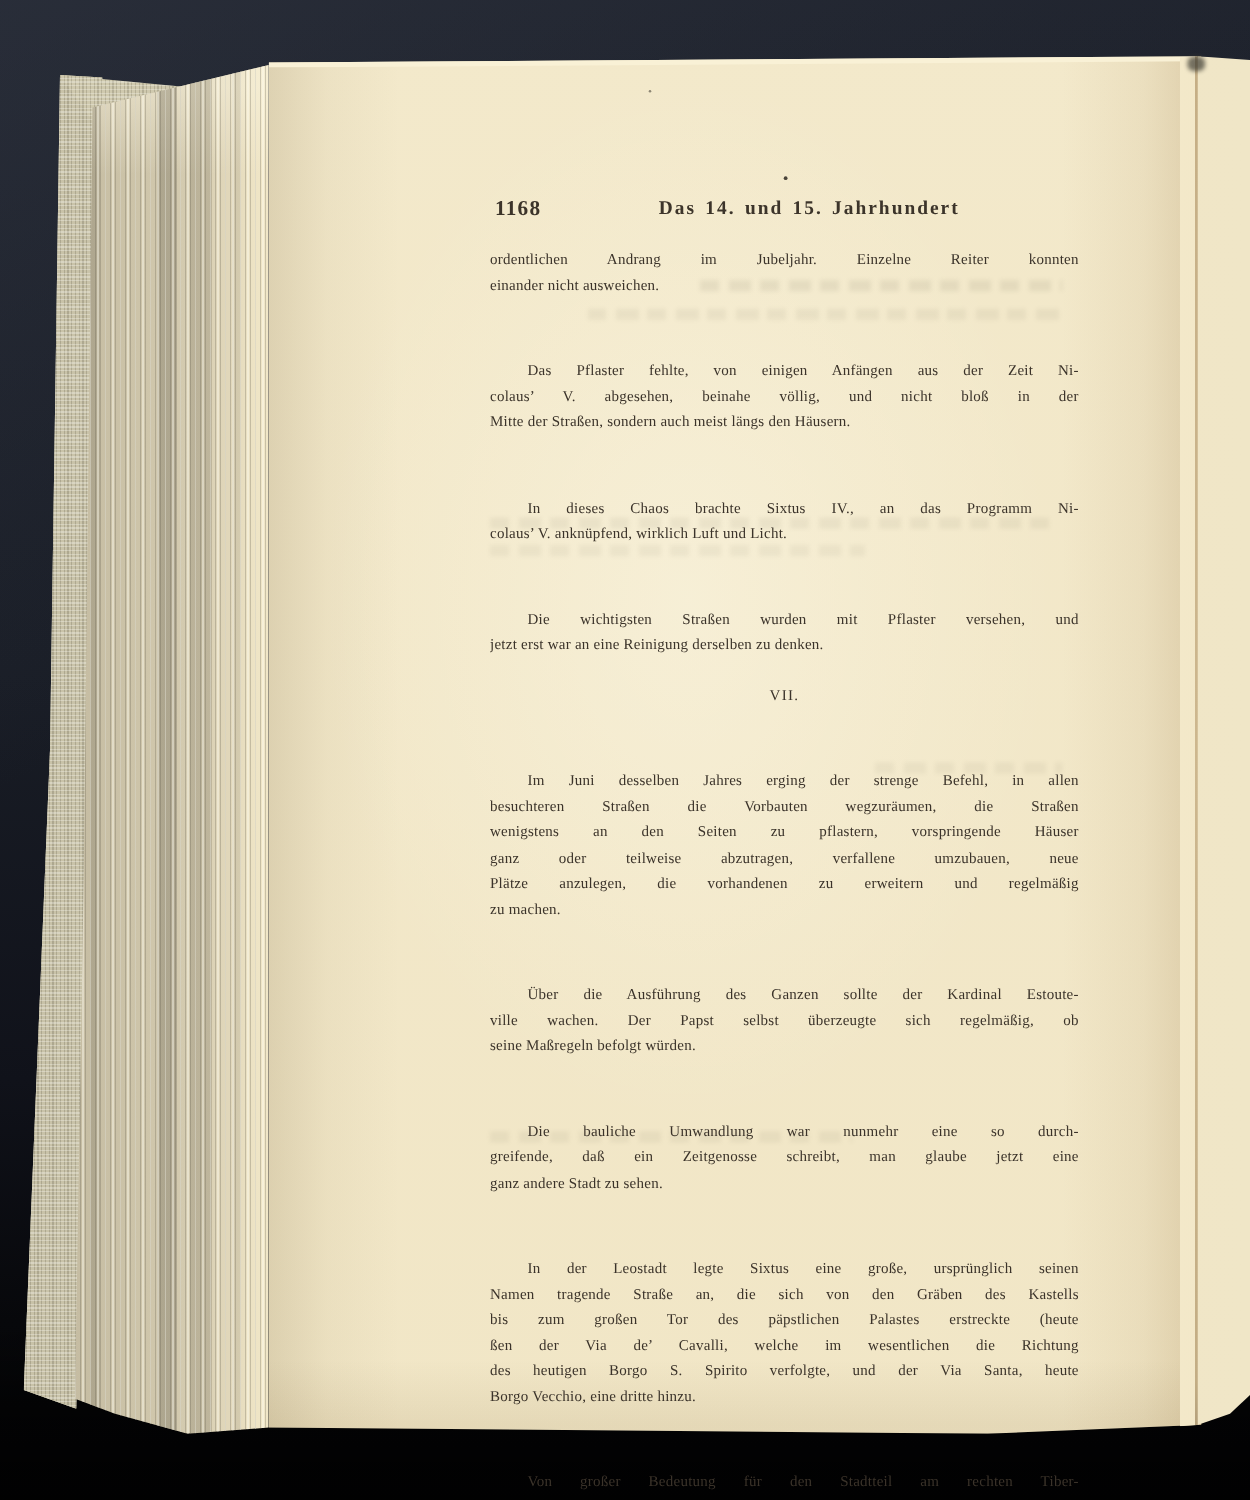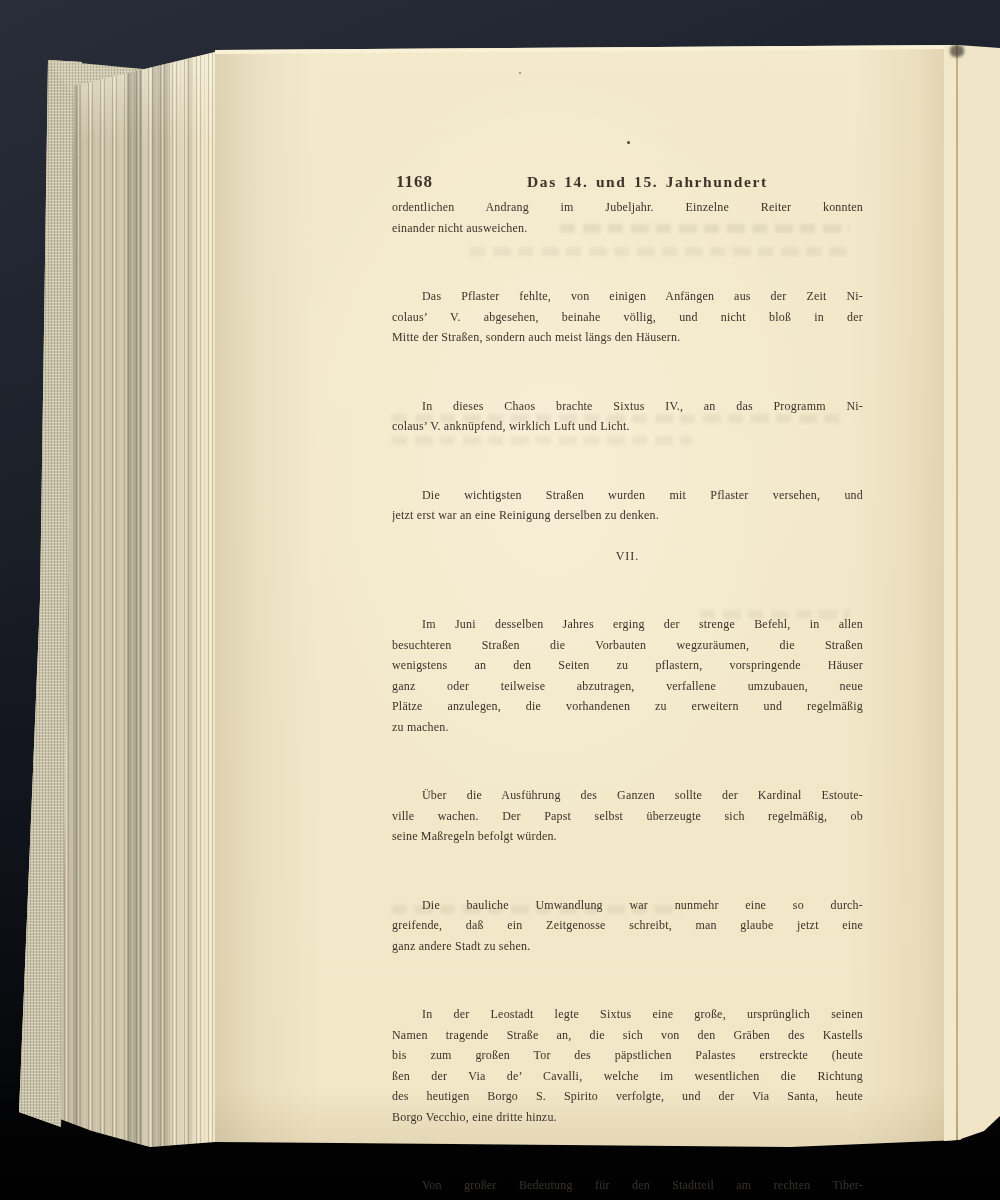--- a/index.html
+++ b/index.html
@@ -68,21 +68,21 @@
   }
   #gutter-crease{
     clip-path:polygon(956px 45px,961px 45px,961px 1140px,956px 1140px);
     background:linear-gradient(180deg,#8f836b 0 14px,#c5ae85 60px,#cdb78e 50%,#c3ad84 92%,#9a8a6a 100%);
   }
   #right-sliver{
     clip-path:polygon(958px 45px,1000px 48px,1000px 1116px,984px 1131px,958px 1140px);
     background:linear-gradient(90deg,#cdb991 0%,#e3d5b0 12px,#eee3c2 26px,#f0e6c7 100%);
   }
   
-  #page-header{position:absolute;left:0;top:172px;width:1000px;height:24px;color:#3c342a;}
+  #page-header{position:absolute;left:0;top:157px;width:1000px;height:24px;color:#3c342a;}
   #page-number{
     position:absolute;left:396px;top:0;
     font-size:17px;font-weight:bold;letter-spacing:1px;
   }
   #running-title{
     position:absolute;left:527px;top:1px;
     font-size:15.5px;font-weight:bold;letter-spacing:1.6px;word-spacing:2px;
   }
   #text-block{
     position:absolute;left:392px;top:197px;width:471px;

